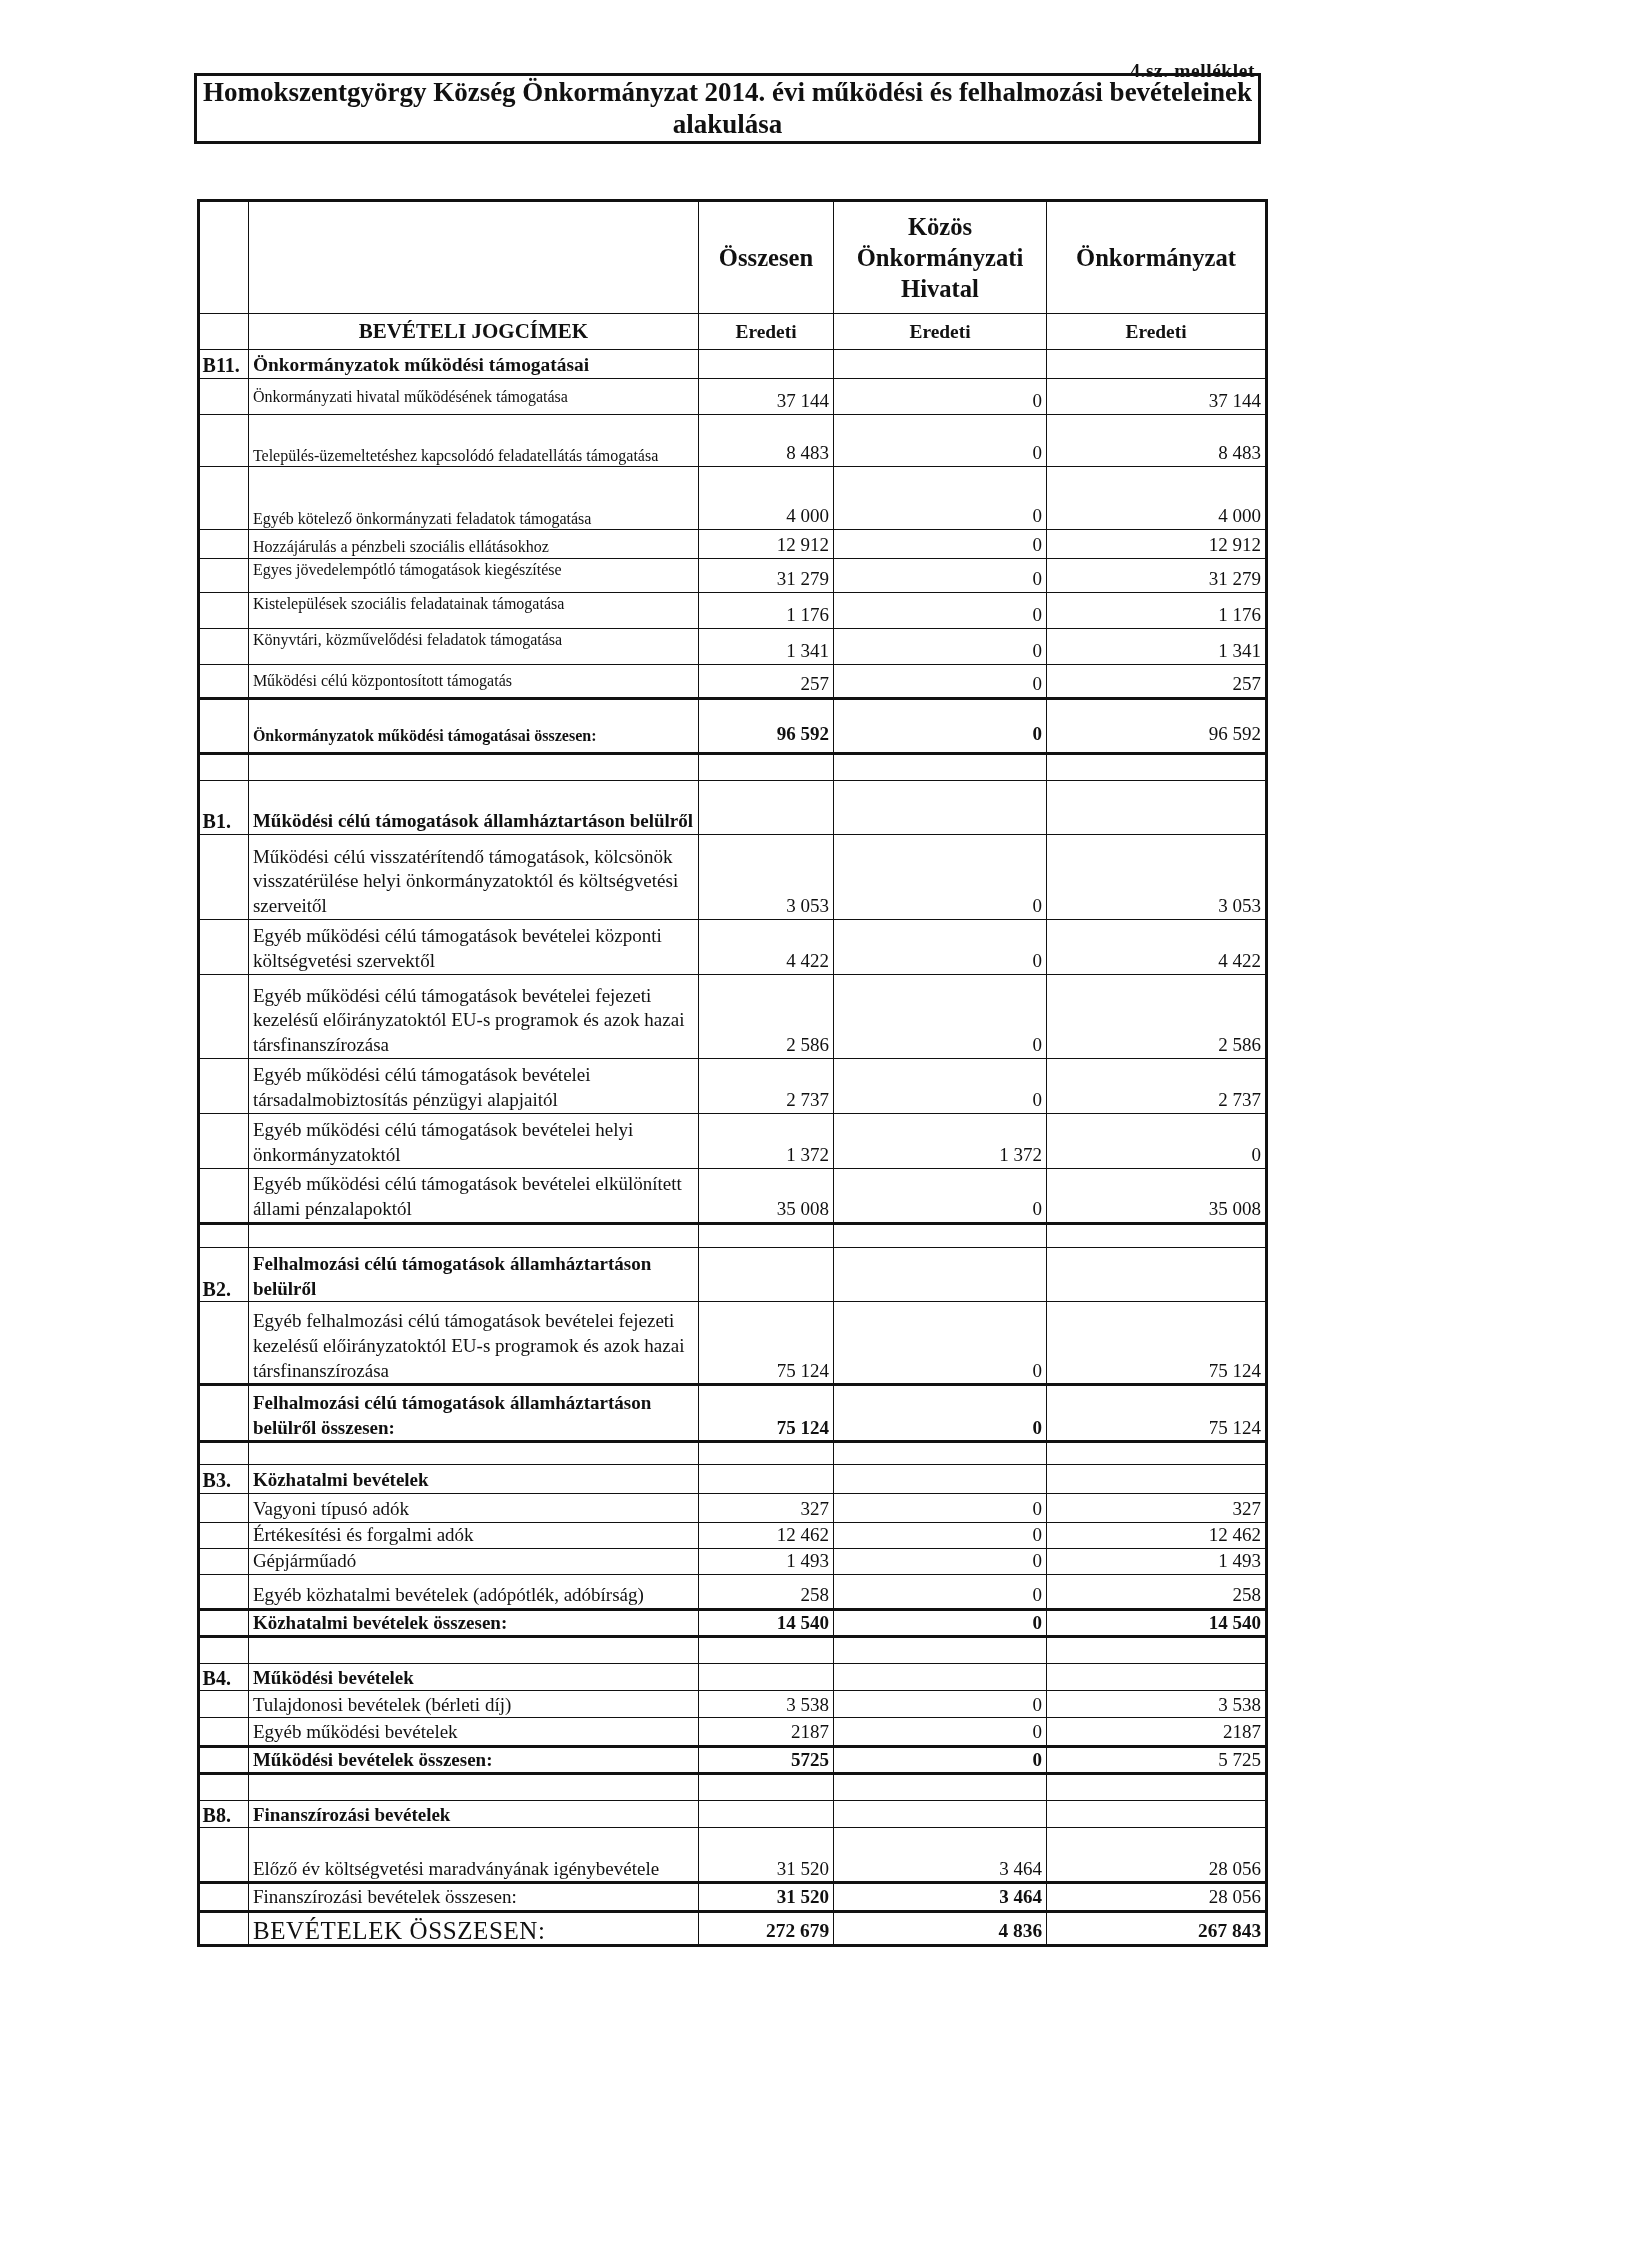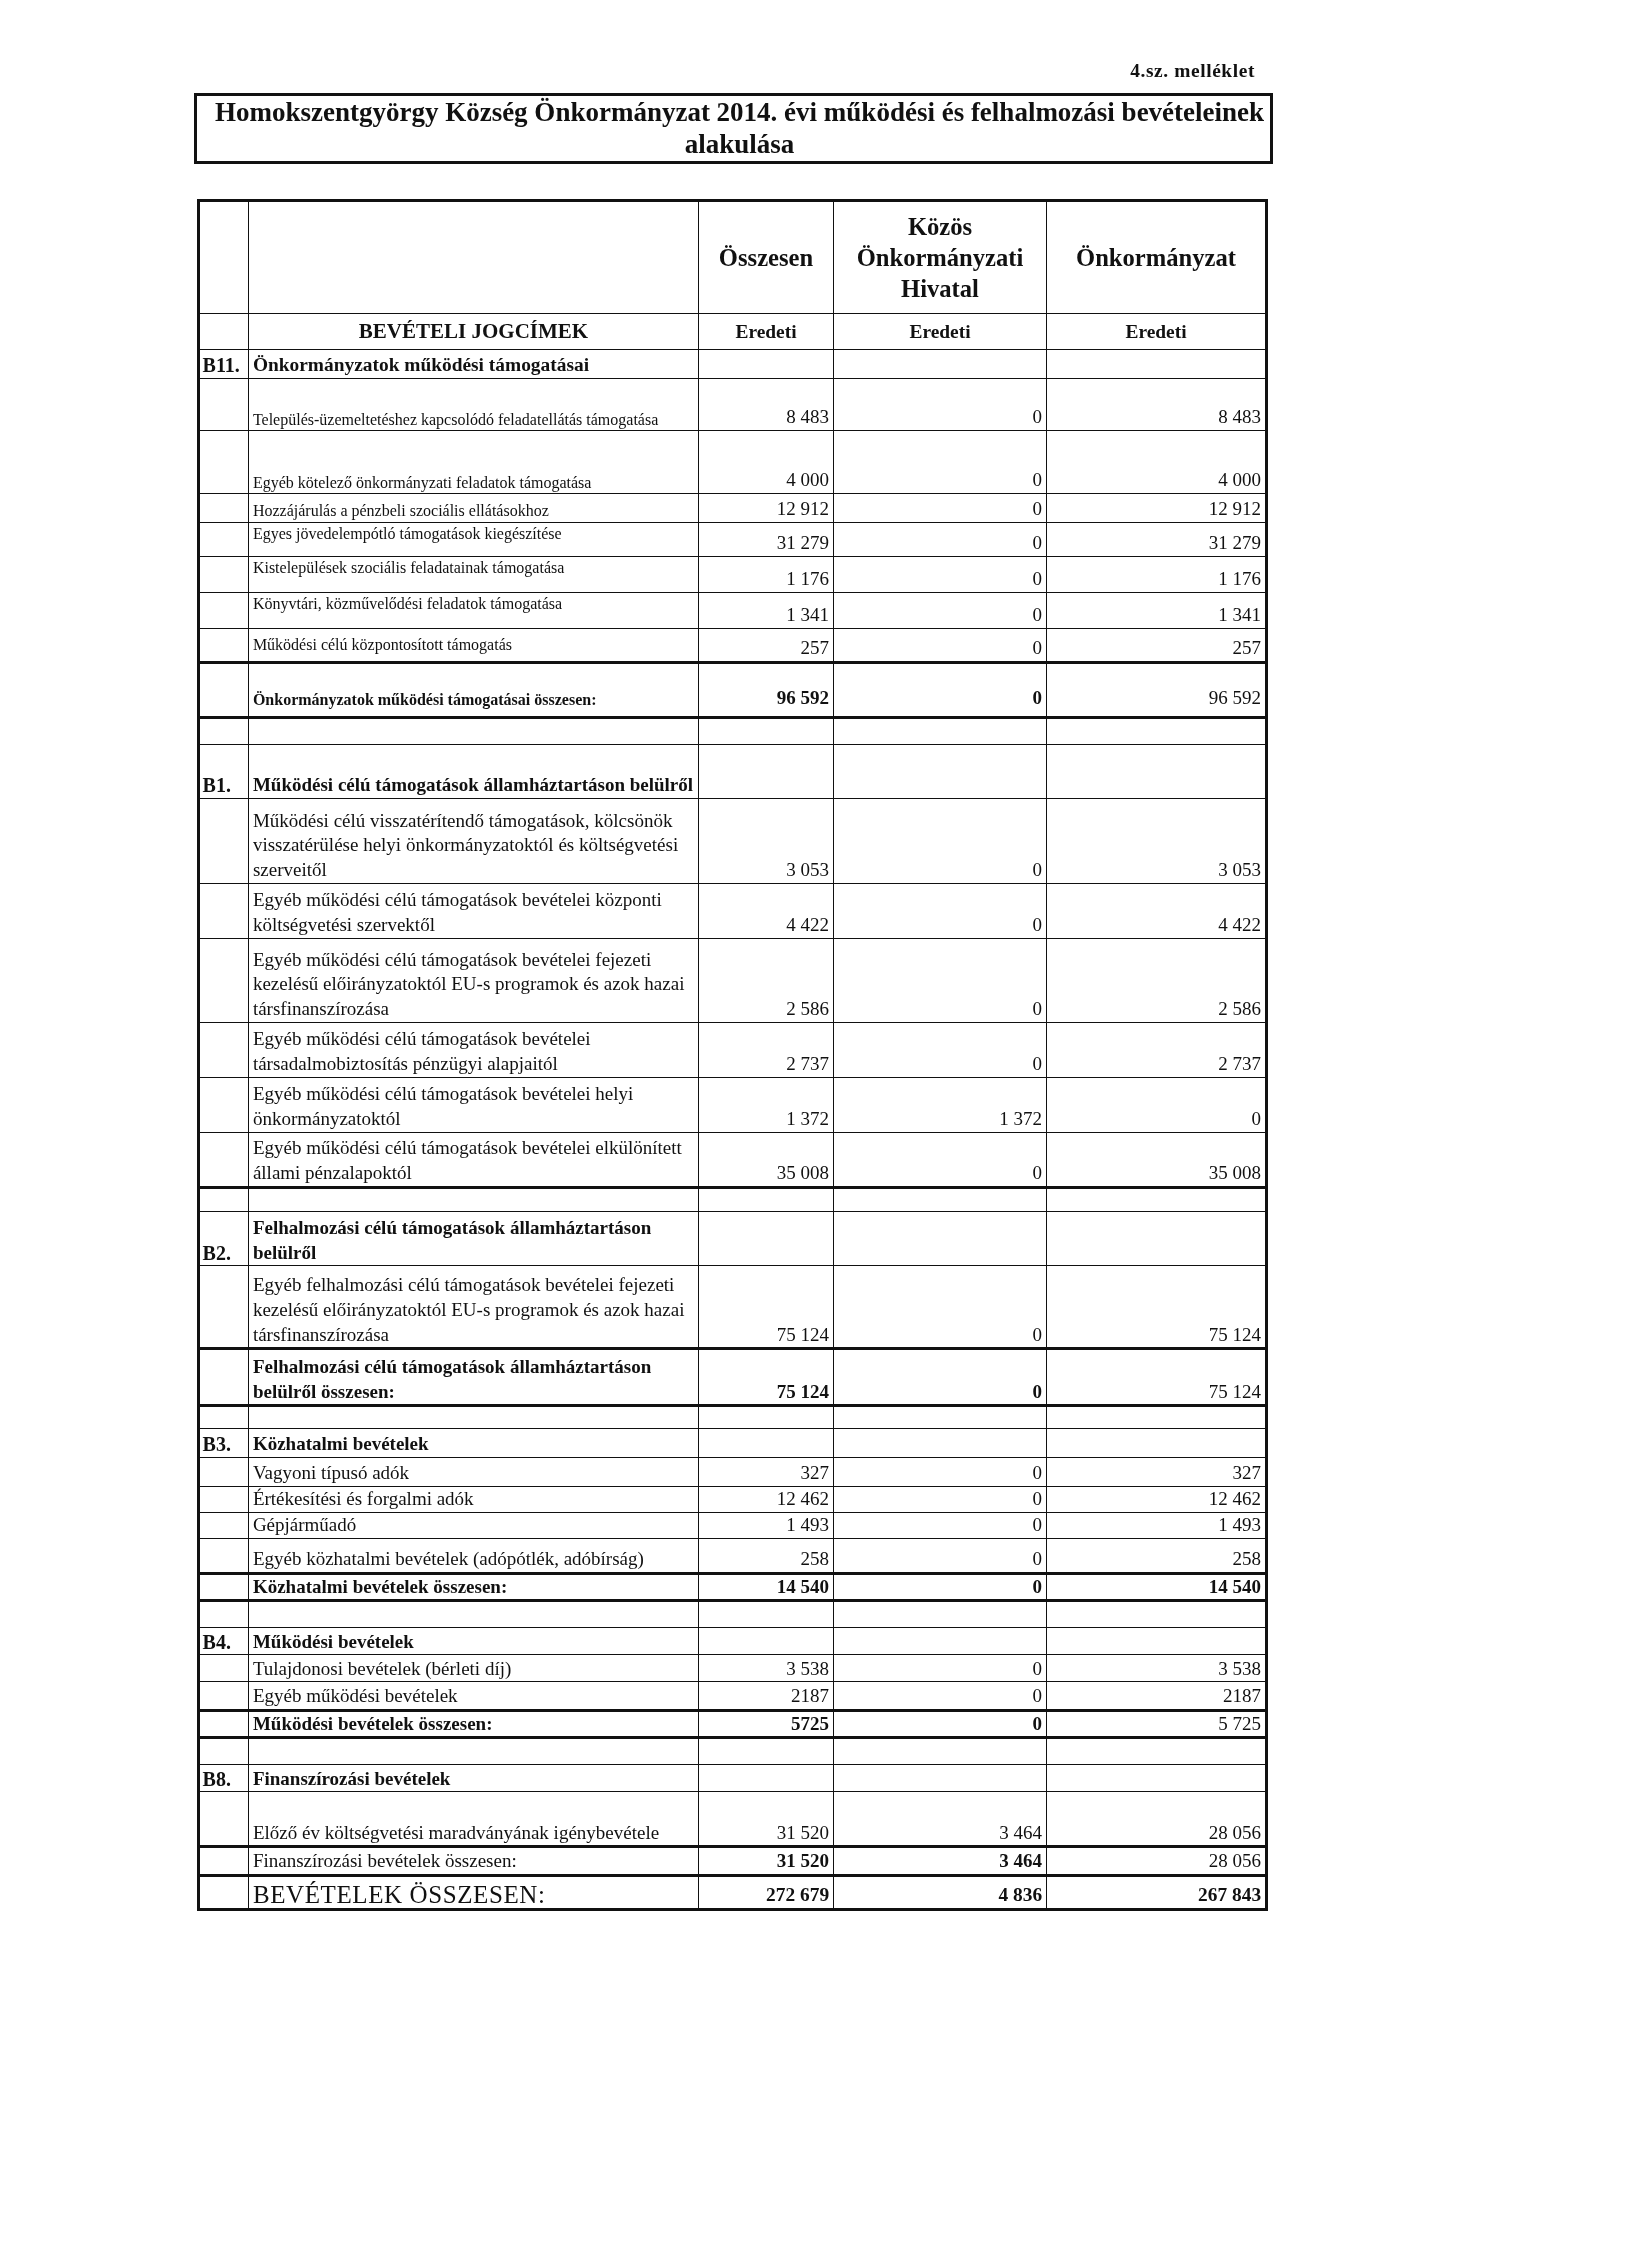--- a/index.html
+++ b/index.html
@@ -1,21 +1,21 @@
 <!DOCTYPE html>
 <html style="font-size:10.3px"><head>
 <meta charset="utf-8">
 <style>
   html, body { margin:0; padding:0; background:#ffffff; }
   body { width:1636px; height:2261px; position:relative; overflow:hidden;
          font-family:"Liberation Serif", "DejaVu Serif", serif; color:#111; }
   .annex { position:absolute; left:1100px; top:60px; width:155px; text-align:right;
            font-size:19.4px; font-weight:bold; letter-spacing:0.6px; }
-  .title-box { position:absolute; left:194px; top:93px; width:1061px; height:65px;
-               border:3.2px solid #111; text-align:center;padding-left:12px; }
+  .title-box { position:absolute; left:194px; top:73px; width:1061px; height:65px;
+               border:3.2px solid #111; text-align:center; }
   .title-box div { font-size:27px; font-weight:bold; line-height:32px; }
   table { position:absolute; left:197px; top:199px; width:1067px;
           border-collapse:collapse; table-layout:fixed; }
   td { border:1.3px solid #111; padding:0 3.9px; vertical-align:bottom;
        font-size:19px; line-height:24.6px; }
   table { border:3.2px solid #111; }
   col.c0 { width:50px; } col.c1 { width:450px; } col.c2 { width:135px; }
   col.c3 { width:213px; } col.c4 { width:220px; }
   .hdr td { text-align:center; vertical-align:middle; font-weight:bold; font-size:24.6px; line-height:31px; }
   .code { font-weight:bold; font-size:20px; text-align:left; padding-left:2.6px;margin-left:21px; }
@@ -65,20 +65,27 @@
     <td style="font-size:19.4px">Eredeti</td>
   </tr>
 
   <tr style="height:29px">
     <td class="code">B11.</td>
     <td class="bold" style="font-size:19.4px">Önkormányzatok működési támogatásai</td>
     <td></td>
         <td></td>
         <td></td>
   </tr>
+  <tr style="height:36px">
+    <td></td>
+    <td class="small" style="vertical-align:middle">Önkormányzati hivatal működésének támogatása</td>
+    <td class="num">37 144</td>
+    <td class="num">0</td>
+    <td class="num">37 144</td>
+  </tr>
   <tr style="height:52px">
     <td></td>
     <td class="small">Település-üzemeltetéshez kapcsolódó feladatellátás támogatása</td>
     <td class="num">8 483</td>
     <td class="num">0</td>
     <td class="num">8 483</td>
   </tr>
   <tr style="height:63px">
     <td></td>
     <td class="small">Egyéb kötelező önkormányzati feladatok támogatása</td>

